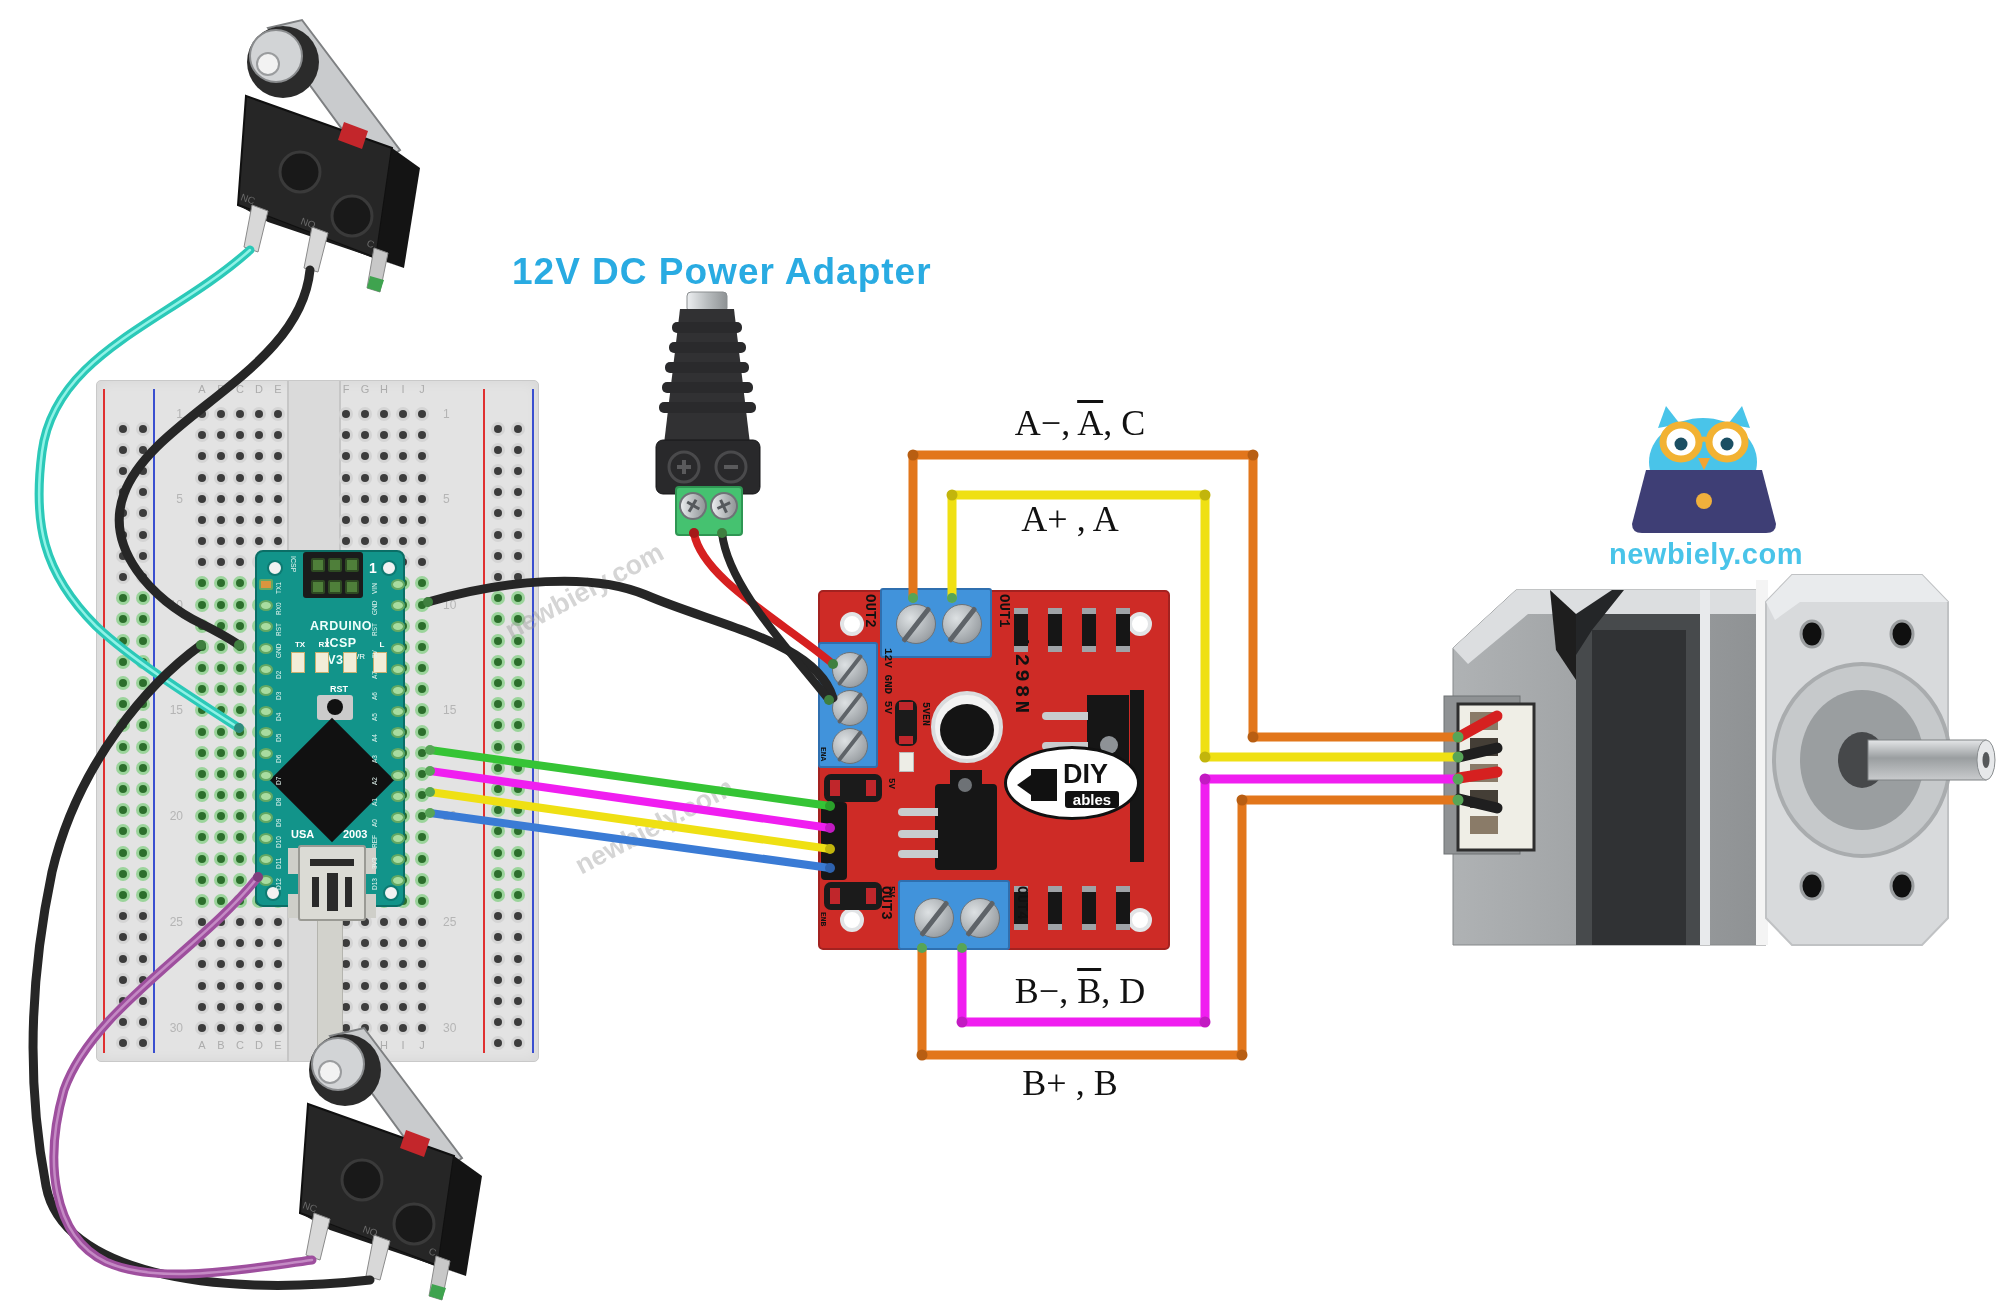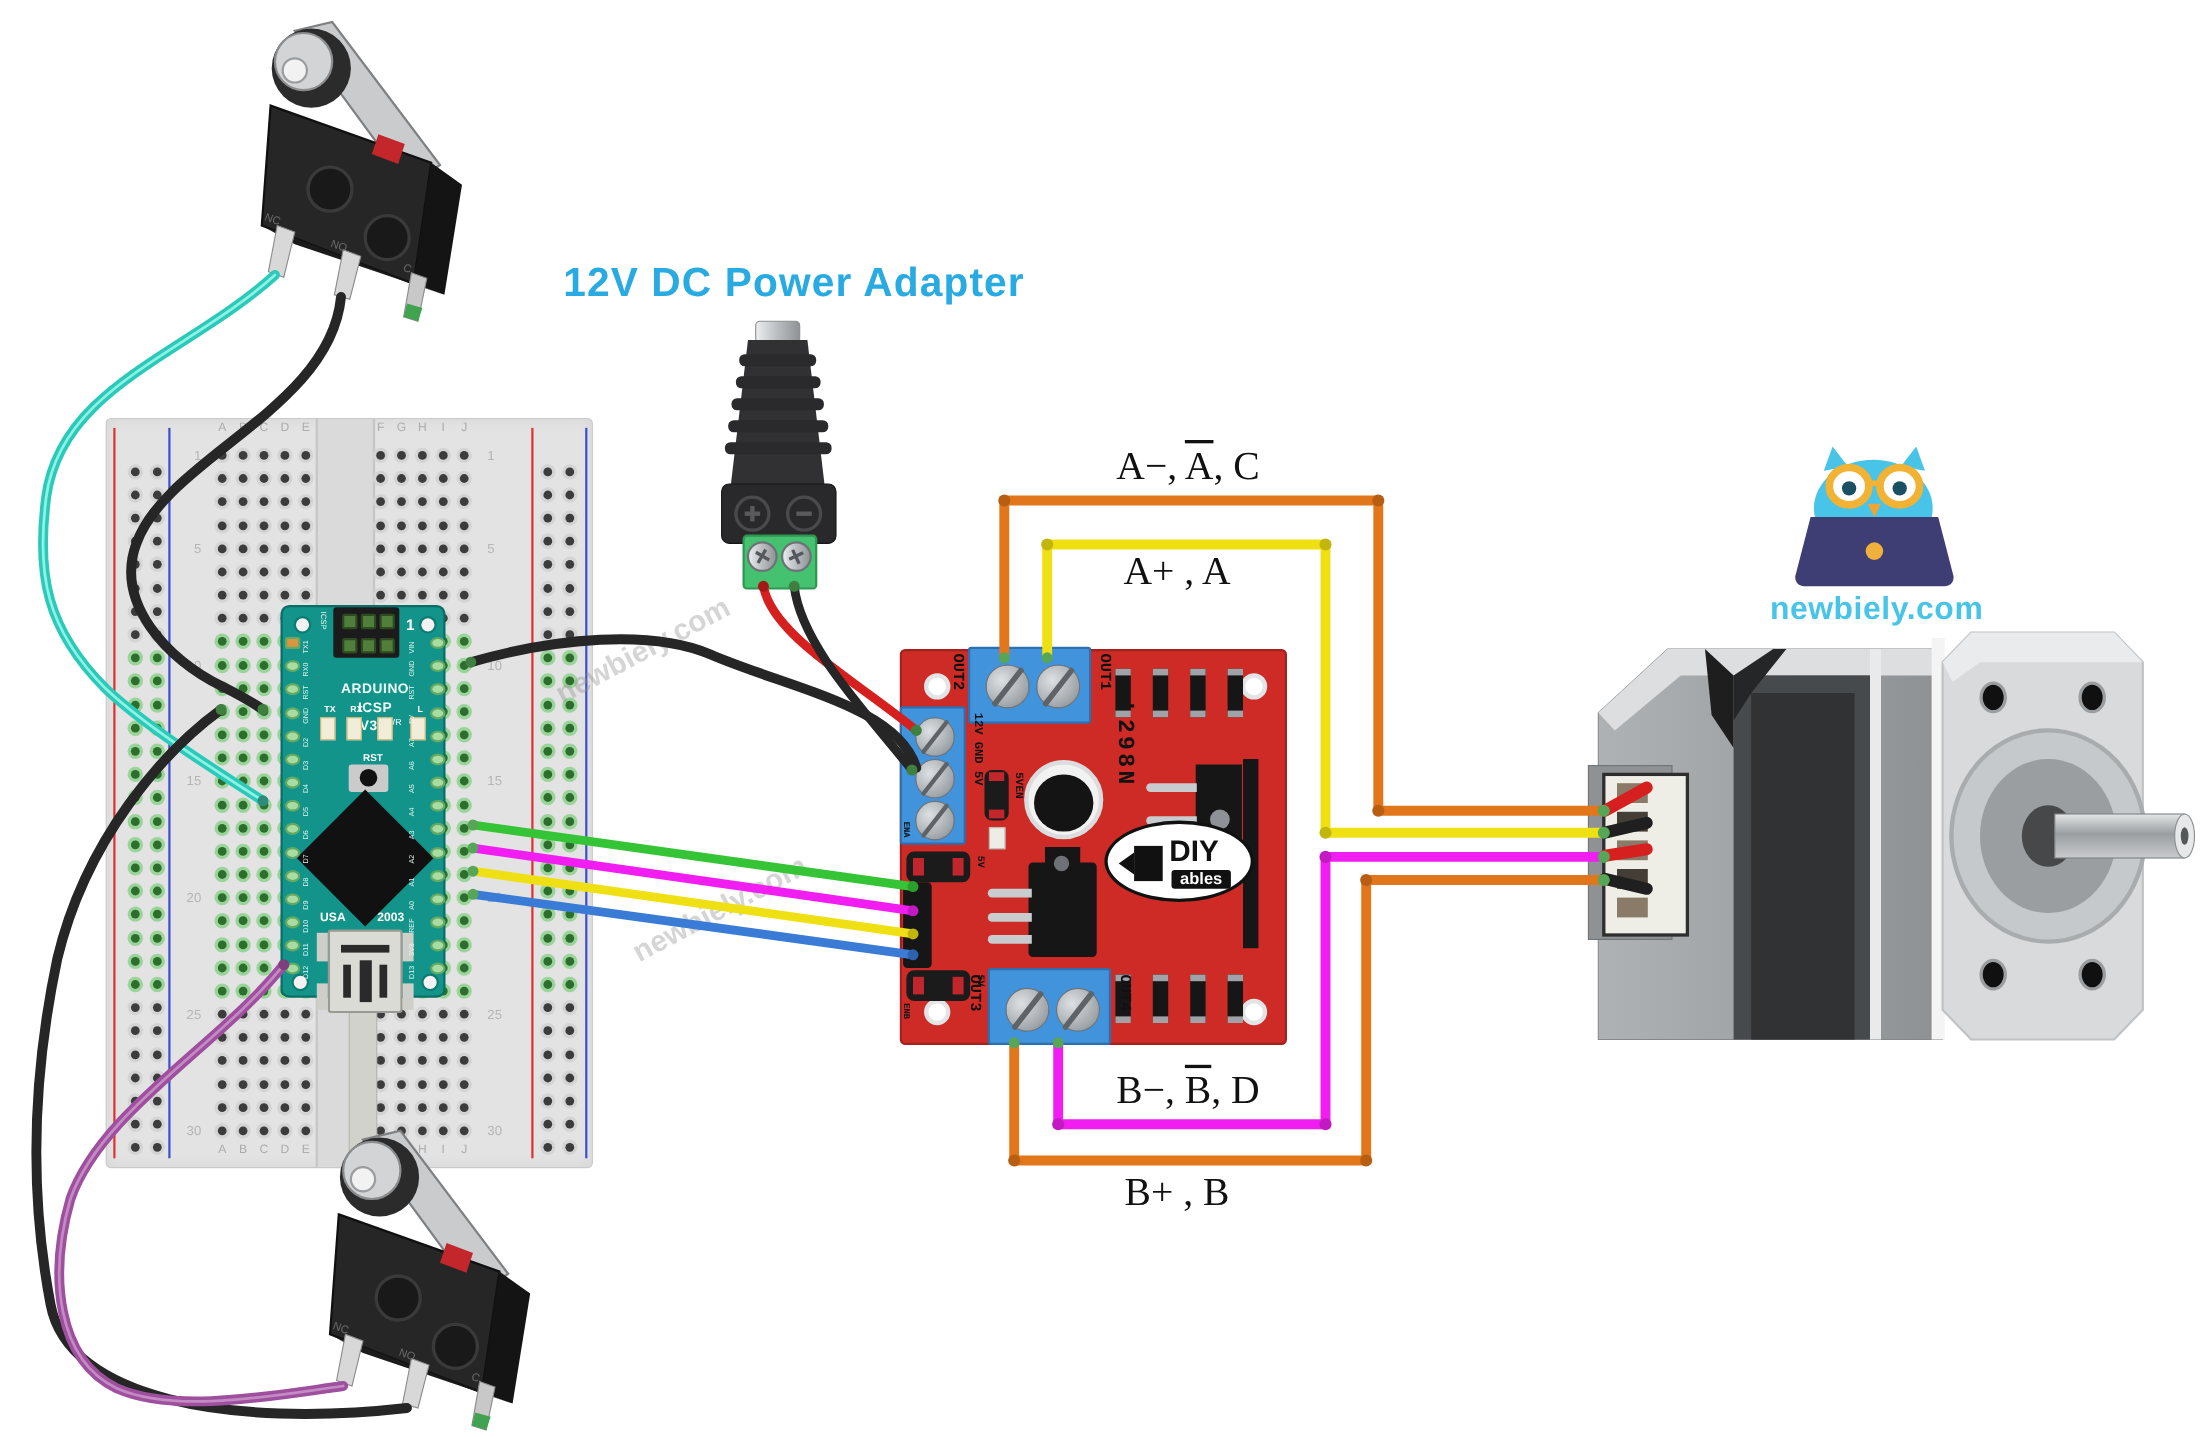--- a/index.html
+++ b/index.html
@@ -46,21 +46,21 @@
   .jumperV{position:absolute;background:#1B1B1B;border-radius:7px;}
   .jred{position:absolute;background:#C0262B;}
   .blackpart{position:absolute;background:#161616;}
   .silverpin{position:absolute;background:#C8CCCE;border-radius:4px 0 0 4px;height:8px;}
   .diylogo{position:absolute;left:184px;top:154px;width:136px;height:74px;background:#fff;border:3px solid #111;
     border-radius:50%;box-sizing:border-box;}
   
   .serif-label{position:absolute;font-family:"Liberation Serif",serif;font-size:36px;color:#111;
     text-align:center;white-space:nowrap;z-index:6;}
   .ov{text-decoration:overline;}
-  .adapter-title{position:absolute;left:512px;top:236px;font-size:37px;font-weight:bold;color:#29ABE2;
+  .adapter-title{position:absolute;left:512px;top:251px;font-size:37px;font-weight:bold;color:#29ABE2;
     letter-spacing:1px;z-index:6;}
   .site-label{position:absolute;left:1608px;top:538px;width:196px;text-align:center;font-size:29px;
     font-weight:bold;color:#49C4E9;letter-spacing:.5px;z-index:6;}
   svg.layer{position:absolute;left:0;top:0;z-index:4;}
 </style>
 </head>
 <body>
 
 <div id="stage">
 

